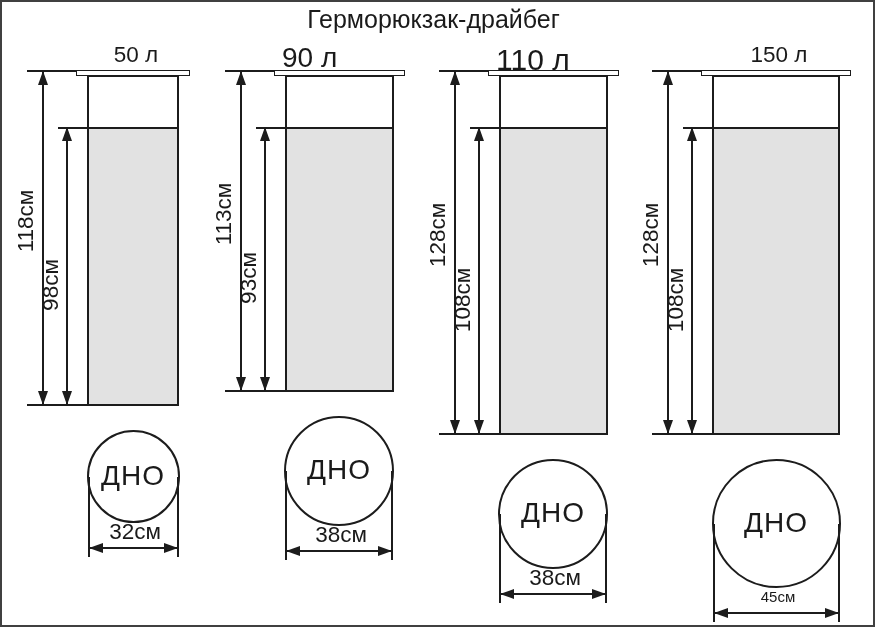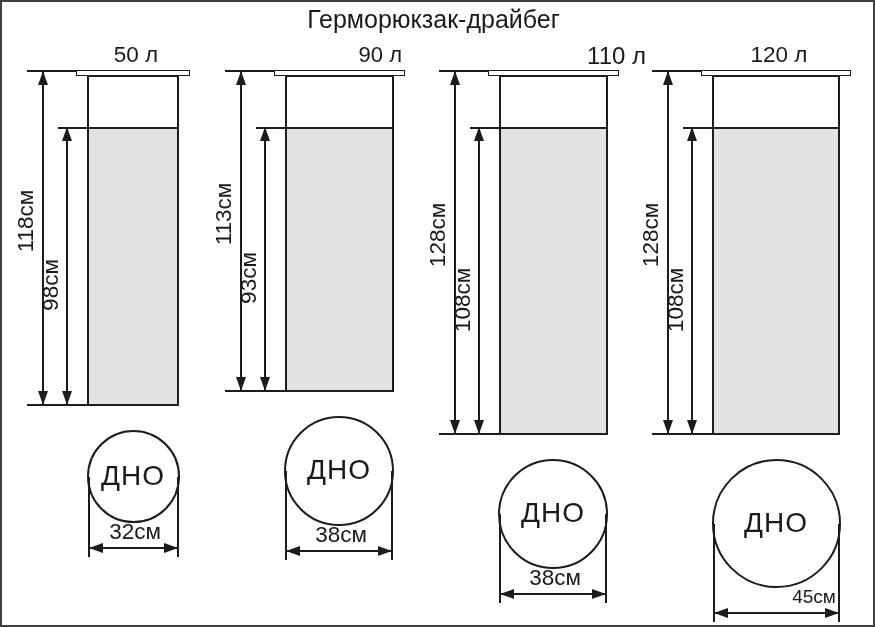--- a/index.html
+++ b/index.html
@@ -48,21 +48,21 @@
         <div style="position: absolute; left: 84.5px; top: 428px; width: 93px; height: 93px; border: 2.5px solid rgb(28, 28, 28); border-radius: 50%; background: rgb(255, 255, 255); box-sizing: border-box;"></div>
         <div style="position: absolute; left: 131px; top: 473.5px; transform: translate(-50%, -50%); font-size: 28px; letter-spacing: 1px; white-space: nowrap;">ДНО</div>
         <div style="position: absolute; left: 85.5px; top: 474.5px; width: 2px; height: 80.5px; background: rgb(28, 28, 28);"></div>
         <div style="position: absolute; left: 174.5px; top: 474.5px; width: 2px; height: 80.5px; background: rgb(28, 28, 28);"></div>
         <div style="position: absolute; left: 86.5px; top: 545px; width: 89px; height: 1.8px; background: rgb(28, 28, 28);"></div>
         <div style="position: absolute; left: 86.5px; top: 540.5px; width: 0px; height: 0px; border-top: 5px solid transparent; border-bottom: 5px solid transparent; border-right: 14px solid rgb(28, 28, 28);"></div>
         <div style="position: absolute; left: 161.5px; top: 540.5px; width: 0px; height: 0px; border-top: 5px solid transparent; border-bottom: 5px solid transparent; border-left: 14px solid rgb(28, 28, 28);"></div>
         <div style="position: absolute; left: 133px; top: 530px; transform: translate(-50%, -50%); font-size: 22.5px; white-space: nowrap;">32см</div>
       </div>
       <div style="position: absolute; left: 0px; top: 0px;">
-        <div style="position: absolute; left: 280px; top: 41px; width: 120px; text-align: right; font-size: 22px;">90 л</div>
+        <div style="position: absolute; left: 280px; top: 41px; width: 120px; text-align: left; font-size: 28px;">90 л</div>
         <div style="position: absolute; left: 223px; top: 68px; width: 51px; height: 2px; background: rgb(28, 28, 28);"></div>
         <div style="position: absolute; left: 272px; top: 68px; width: 131px; height: 6px; background: rgb(255, 255, 255); border: 1.8px solid rgb(28, 28, 28); box-sizing: border-box;"></div>
         <div style="position: absolute; left: 283px; top: 73px; width: 109px; height: 317px; background: rgb(255, 255, 255); border: 2px solid rgb(28, 28, 28); box-sizing: border-box;"></div>
         <div style="position: absolute; left: 283px; top: 125px; width: 109px; height: 265px; background: rgb(226, 226, 226); border: 2px solid rgb(28, 28, 28); box-sizing: border-box;"></div>
         <div style="position: absolute; left: 254px; top: 125px; width: 31px; height: 2px; background: rgb(28, 28, 28);"></div>
         <div style="position: absolute; left: 223px; top: 388px; width: 62px; height: 2px; background: rgb(28, 28, 28);"></div>
         <div style="position: absolute; left: 238px; top: 69px; width: 1.8px; height: 320px; background: rgb(28, 28, 28);"></div>
         <div style="position: absolute; left: 233.5px; top: 69px; width: 0px; height: 0px; border-left: 5px solid transparent; border-right: 5px solid transparent; border-bottom: 14px solid rgb(28, 28, 28);"></div>
         <div style="position: absolute; left: 233.5px; top: 375px; width: 0px; height: 0px; border-left: 5px solid transparent; border-right: 5px solid transparent; border-top: 14px solid rgb(28, 28, 28);"></div>
         <div style="position: absolute; left: 262px; top: 125px; width: 1.8px; height: 264px; background: rgb(28, 28, 28);"></div>
@@ -73,21 +73,21 @@
         <div style="position: absolute; left: 282px; top: 414px; width: 110px; height: 110px; border: 2.5px solid rgb(28, 28, 28); border-radius: 50%; background: rgb(255, 255, 255); box-sizing: border-box;"></div>
         <div style="position: absolute; left: 337px; top: 468px; transform: translate(-50%, -50%); font-size: 28px; letter-spacing: 1px; white-space: nowrap;">ДНО</div>
         <div style="position: absolute; left: 283px; top: 469px; width: 2px; height: 89px; background: rgb(28, 28, 28);"></div>
         <div style="position: absolute; left: 389px; top: 469px; width: 2px; height: 89px; background: rgb(28, 28, 28);"></div>
         <div style="position: absolute; left: 284px; top: 548px; width: 106px; height: 1.8px; background: rgb(28, 28, 28);"></div>
         <div style="position: absolute; left: 284px; top: 543.5px; width: 0px; height: 0px; border-top: 5px solid transparent; border-bottom: 5px solid transparent; border-right: 14px solid rgb(28, 28, 28);"></div>
         <div style="position: absolute; left: 376px; top: 543.5px; width: 0px; height: 0px; border-top: 5px solid transparent; border-bottom: 5px solid transparent; border-left: 14px solid rgb(28, 28, 28);"></div>
         <div style="position: absolute; left: 339px; top: 533px; transform: translate(-50%, -50%); font-size: 22.5px; white-space: nowrap;">38см</div>
       </div>
       <div style="position: absolute; left: 0px; top: 0px;">
-        <div style="position: absolute; left: 524px; top: 41px; width: 120px; text-align: right; font-size: 24px;">110 л</div>
+        <div style="position: absolute; left: 494px; top: 41px; width: 120px; text-align: left; font-size: 30px;">110 л</div>
         <div style="position: absolute; left: 437px; top: 68px; width: 51px; height: 2px; background: rgb(28, 28, 28);"></div>
         <div style="position: absolute; left: 486px; top: 68px; width: 131px; height: 6px; background: rgb(255, 255, 255); border: 1.8px solid rgb(28, 28, 28); box-sizing: border-box;"></div>
         <div style="position: absolute; left: 497px; top: 73px; width: 109px; height: 360px; background: rgb(255, 255, 255); border: 2px solid rgb(28, 28, 28); box-sizing: border-box;"></div>
         <div style="position: absolute; left: 497px; top: 125px; width: 109px; height: 308px; background: rgb(226, 226, 226); border: 2px solid rgb(28, 28, 28); box-sizing: border-box;"></div>
         <div style="position: absolute; left: 468px; top: 125px; width: 31px; height: 2px; background: rgb(28, 28, 28);"></div>
         <div style="position: absolute; left: 437px; top: 431px; width: 62px; height: 2px; background: rgb(28, 28, 28);"></div>
         <div style="position: absolute; left: 452px; top: 69px; width: 1.8px; height: 363px; background: rgb(28, 28, 28);"></div>
         <div style="position: absolute; left: 447.5px; top: 69px; width: 0px; height: 0px; border-left: 5px solid transparent; border-right: 5px solid transparent; border-bottom: 14px solid rgb(28, 28, 28);"></div>
         <div style="position: absolute; left: 447.5px; top: 418px; width: 0px; height: 0px; border-left: 5px solid transparent; border-right: 5px solid transparent; border-top: 14px solid rgb(28, 28, 28);"></div>
         <div style="position: absolute; left: 476px; top: 125px; width: 1.8px; height: 307px; background: rgb(28, 28, 28);"></div>
@@ -98,21 +98,21 @@
         <div style="position: absolute; left: 496px; top: 457px; width: 110px; height: 110px; border: 2.5px solid rgb(28, 28, 28); border-radius: 50%; background: rgb(255, 255, 255); box-sizing: border-box;"></div>
         <div style="position: absolute; left: 551px; top: 511px; transform: translate(-50%, -50%); font-size: 28px; letter-spacing: 1px; white-space: nowrap;">ДНО</div>
         <div style="position: absolute; left: 497px; top: 512px; width: 2px; height: 89px; background: rgb(28, 28, 28);"></div>
         <div style="position: absolute; left: 603px; top: 512px; width: 2px; height: 89px; background: rgb(28, 28, 28);"></div>
         <div style="position: absolute; left: 498px; top: 591px; width: 106px; height: 1.8px; background: rgb(28, 28, 28);"></div>
         <div style="position: absolute; left: 498px; top: 586.5px; width: 0px; height: 0px; border-top: 5px solid transparent; border-bottom: 5px solid transparent; border-right: 14px solid rgb(28, 28, 28);"></div>
         <div style="position: absolute; left: 590px; top: 586.5px; width: 0px; height: 0px; border-top: 5px solid transparent; border-bottom: 5px solid transparent; border-left: 14px solid rgb(28, 28, 28);"></div>
         <div style="position: absolute; left: 553px; top: 576px; transform: translate(-50%, -50%); font-size: 22.5px; white-space: nowrap;">38см</div>
       </div>
       <div style="position: absolute; left: 0px; top: 0px;">
-        <div style="position: absolute; left: 717px; top: 41px; width: 120px; text-align: center; font-size: 22.5px;">120 л</div>
+        <div style="position: absolute; left: 717px; top: 41px; width: 120px; text-align: center; font-size: 22.5px;">150 л</div>
         <div style="position: absolute; left: 650px; top: 68px; width: 51px; height: 2px; background: rgb(28, 28, 28);"></div>
         <div style="position: absolute; left: 699px; top: 68px; width: 150px; height: 6px; background: rgb(255, 255, 255); border: 1.8px solid rgb(28, 28, 28); box-sizing: border-box;"></div>
         <div style="position: absolute; left: 710px; top: 73px; width: 128px; height: 360px; background: rgb(255, 255, 255); border: 2px solid rgb(28, 28, 28); box-sizing: border-box;"></div>
         <div style="position: absolute; left: 710px; top: 125px; width: 128px; height: 308px; background: rgb(226, 226, 226); border: 2px solid rgb(28, 28, 28); box-sizing: border-box;"></div>
         <div style="position: absolute; left: 681px; top: 125px; width: 31px; height: 2px; background: rgb(28, 28, 28);"></div>
         <div style="position: absolute; left: 650px; top: 431px; width: 62px; height: 2px; background: rgb(28, 28, 28);"></div>
         <div style="position: absolute; left: 665px; top: 69px; width: 1.8px; height: 363px; background: rgb(28, 28, 28);"></div>
         <div style="position: absolute; left: 660.5px; top: 69px; width: 0px; height: 0px; border-left: 5px solid transparent; border-right: 5px solid transparent; border-bottom: 14px solid rgb(28, 28, 28);"></div>
         <div style="position: absolute; left: 660.5px; top: 418px; width: 0px; height: 0px; border-left: 5px solid transparent; border-right: 5px solid transparent; border-top: 14px solid rgb(28, 28, 28);"></div>
         <div style="position: absolute; left: 689px; top: 125px; width: 1.8px; height: 307px; background: rgb(28, 28, 28);"></div>
@@ -120,16 +120,16 @@
         <div style="position: absolute; left: 684.5px; top: 418px; width: 0px; height: 0px; border-left: 5px solid transparent; border-right: 5px solid transparent; border-top: 14px solid rgb(28, 28, 28);"></div>
         <div style="position: absolute; left: 649px; top: 233px; transform: translate(-50%, -50%) rotate(-90deg); font-size: 22.5px; white-space: nowrap;">128см</div>
         <div style="position: absolute; left: 674px; top: 297.5px; transform: translate(-50%, -50%) rotate(-90deg); font-size: 22.5px; white-space: nowrap;">108см</div>
         <div style="position: absolute; left: 709.5px; top: 457px; width: 129px; height: 129px; border: 2.5px solid rgb(28, 28, 28); border-radius: 50%; background: rgb(255, 255, 255); box-sizing: border-box;"></div>
         <div style="position: absolute; left: 774px; top: 520.5px; transform: translate(-50%, -50%); font-size: 28px; letter-spacing: 1px; white-space: nowrap;">ДНО</div>
         <div style="position: absolute; left: 710.5px; top: 521.5px; width: 2px; height: 98.5px; background: rgb(28, 28, 28);"></div>
         <div style="position: absolute; left: 835.5px; top: 521.5px; width: 2px; height: 98.5px; background: rgb(28, 28, 28);"></div>
         <div style="position: absolute; left: 711.5px; top: 610px; width: 125px; height: 1.8px; background: rgb(28, 28, 28);"></div>
         <div style="position: absolute; left: 711.5px; top: 605.5px; width: 0px; height: 0px; border-top: 5px solid transparent; border-bottom: 5px solid transparent; border-right: 14px solid rgb(28, 28, 28);"></div>
         <div style="position: absolute; left: 822.5px; top: 605.5px; width: 0px; height: 0px; border-top: 5px solid transparent; border-bottom: 5px solid transparent; border-left: 14px solid rgb(28, 28, 28);"></div>
-        <div style="position: absolute; left: 812px; top: 595px; transform: translate(-50%, -50%); font-size: 19px; white-space: nowrap;">45см</div>
+        <div style="position: absolute; left: 776px; top: 595px; transform: translate(-50%, -50%); font-size: 15px; white-space: nowrap;">45см</div>
       </div>
     </div>
 </div>
 
 </body></html>

